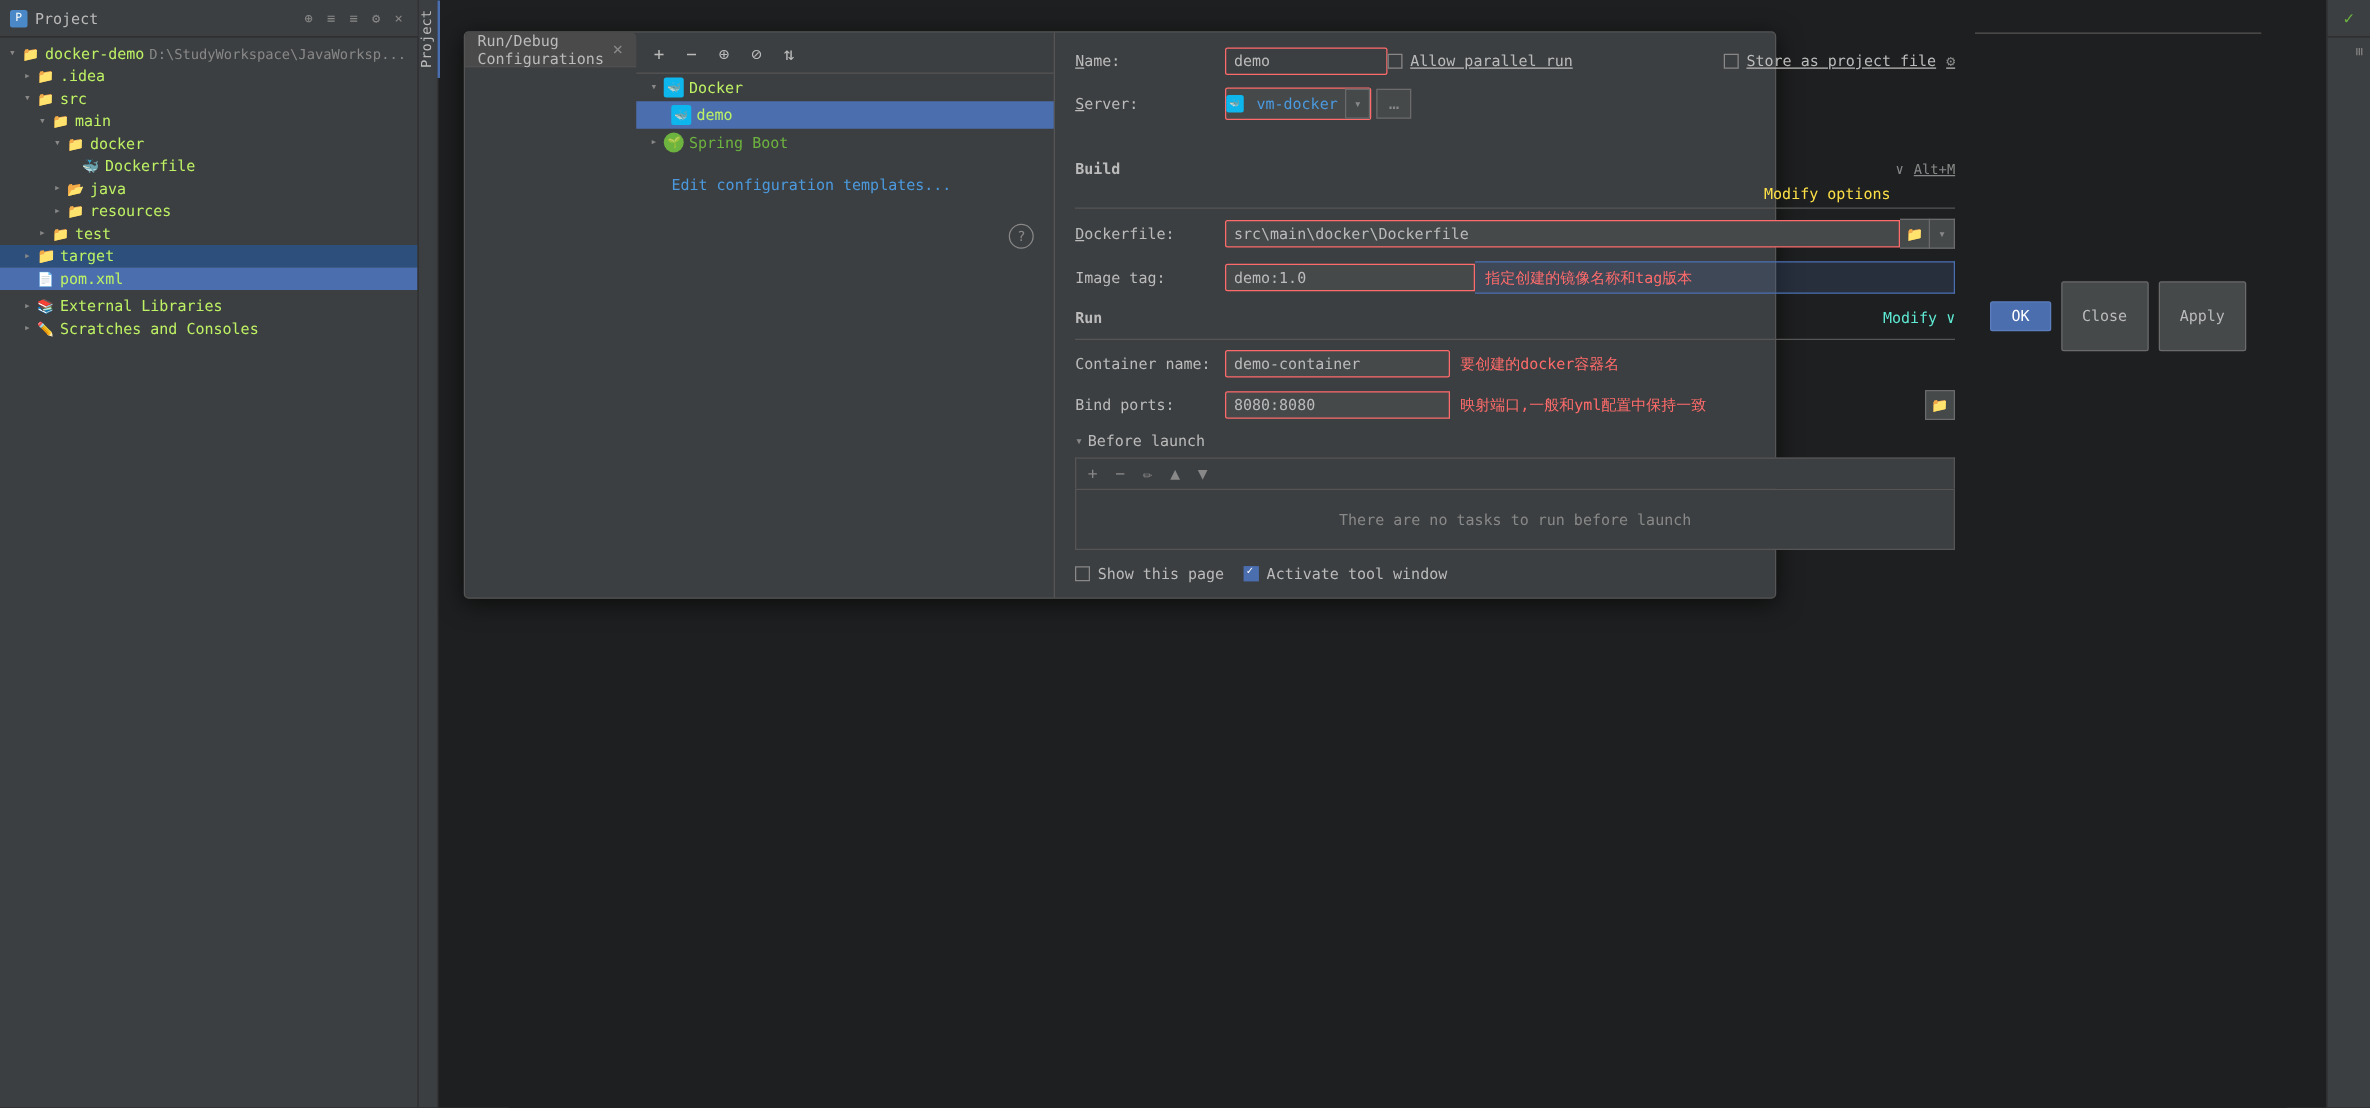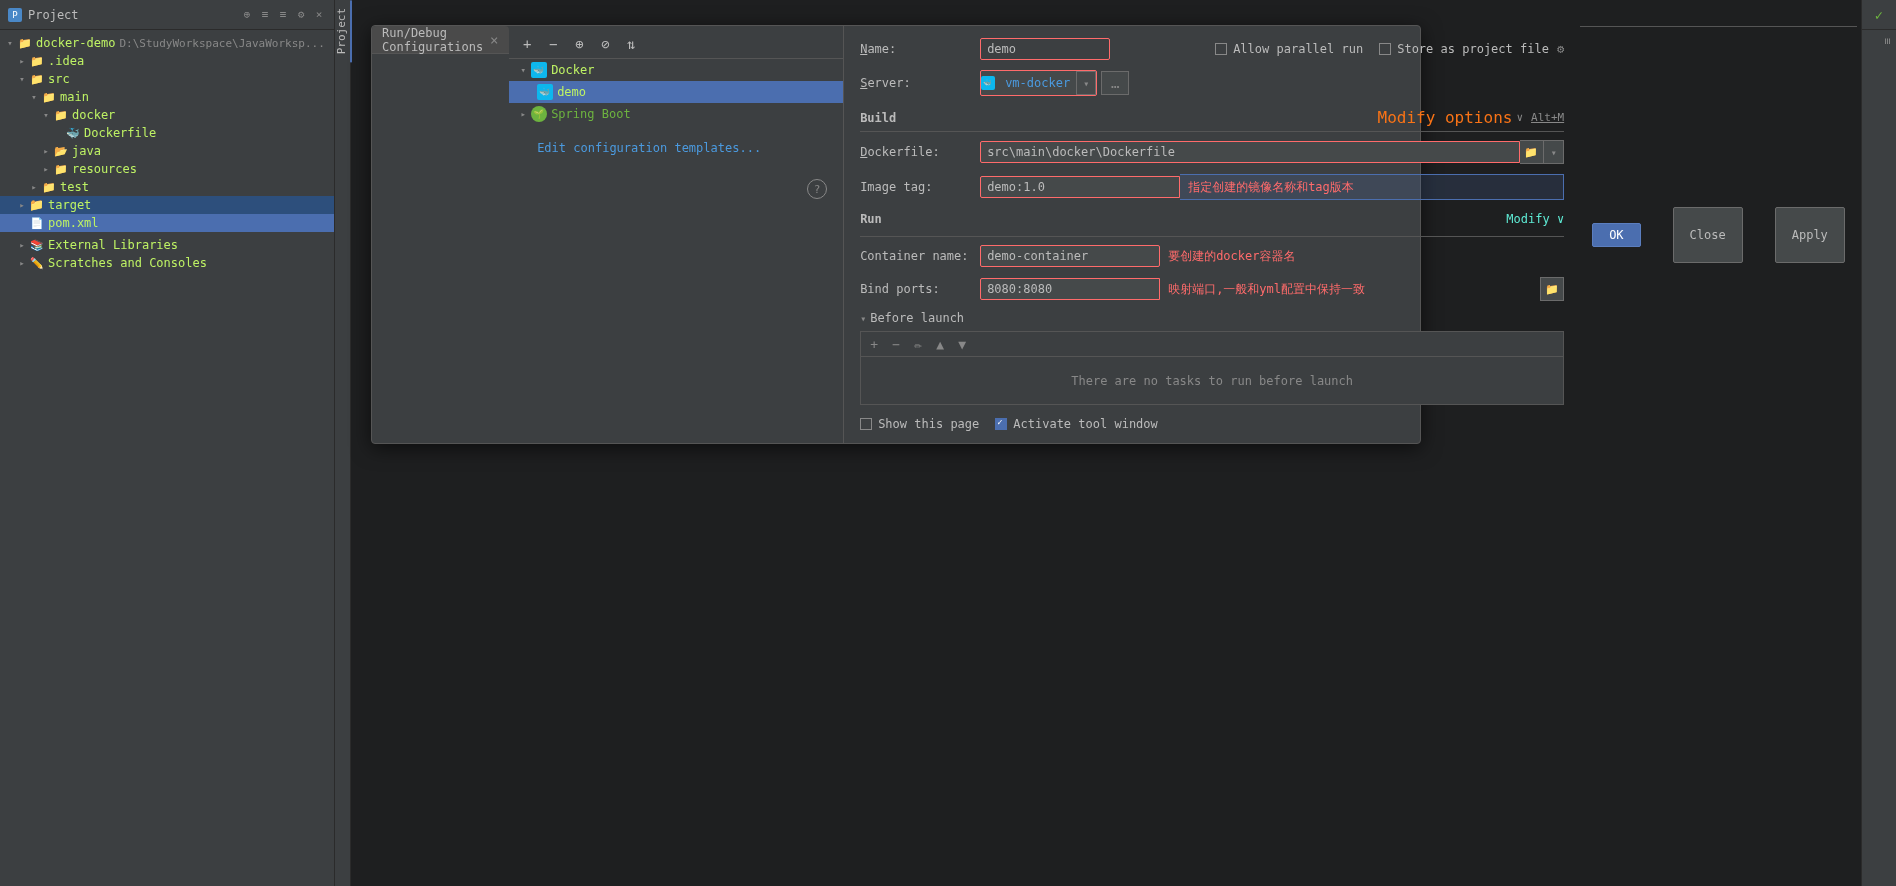--- a/index.html
+++ b/index.html
@@ -633,21 +633,20 @@
 
     .btn-secondary {
       background: #45494a;
       border: 1px solid #6b6b6b;
       color: #bbbbbb;
       padding: 20px 16px;
       font-size: 12px;
       font-family: inherit;
       cursor: pointer;
       border-radius: 2px;
-      margin-left: 24px;
     }
 
     
     .right-panels {
       display: flex;
       flex-direction: column;
       width: 35px;
       background: #3c3f41;
       border-left: 1px solid #2b2b2b;
     }
@@ -673,23 +672,24 @@
       background: #0db7ed;
       border-radius: 2px;
       margin-right: 4px;
       align-items: center;
       justify-content: center;
       font-size: 7px;
       color: white;
     }
 
     .modify-options-link {
-      color: #f97316;
-      font-size: 16px;
-      cursor: pointer;
+      color: #fde047;
+      font-size: 12px;
+      cursor: pointer;
+      margin-top: 40px;
     }
 
     .kbd-hint {
       color: #888;
       font-size: 11px;
       margin-left: 4px;
       text-decoration: underline;
     }
 
     .run-header-row {
@@ -882,21 +882,21 @@
         </div>
       </div>
 
       <div class="config-form-panel">
 
         <div class="form-row">
           <span class="form-label">
             <span><u>N</u>ame:</span>
           </span>
           <input class="form-input form-input-name" type="text" value="demo" style="">
-          <div style="flex:1; display:flex; align-items:center; justify-content:flex-end; gap:16px;">
+          <div style="flex:1; display:flex; align-items:center; justify-content:space-between; gap:16px;text-decoration:underline;">
             <label class="option-checkbox">
               <div class="checkbox-input"></div>
               <span>Allow parallel run</span>
             </label>
             <label class="option-checkbox">
               <div class="checkbox-input"></div>
               <span>Store as project file</span>
               <span style="color:#888; margin-left:2px;">⚙</span>
             </label>
           </div>

